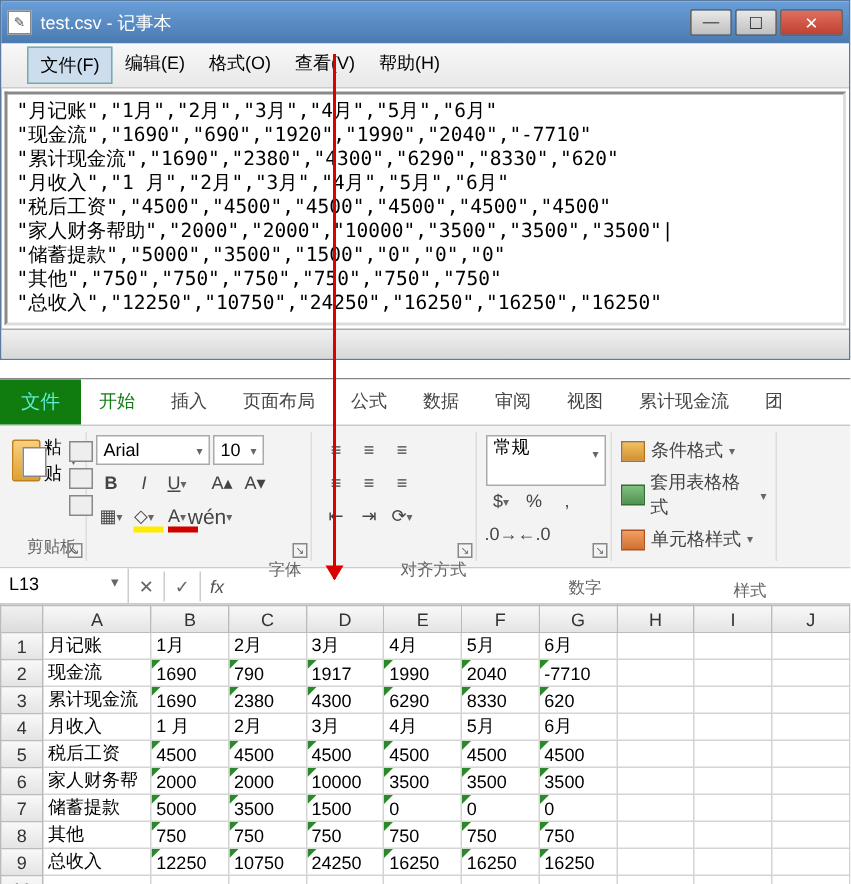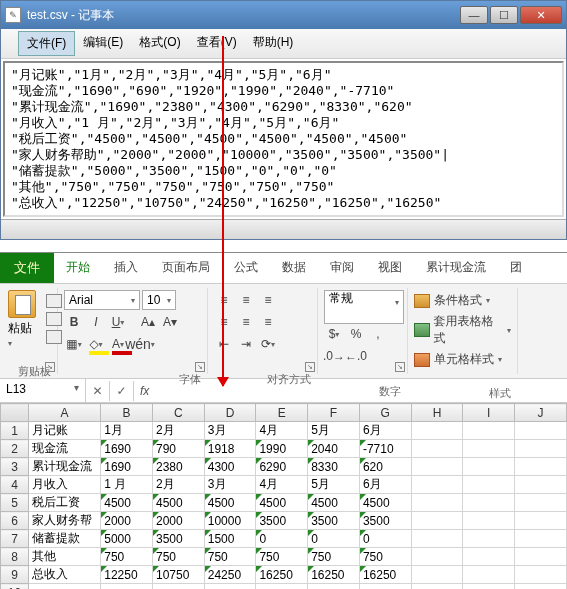--- a/index.html
+++ b/index.html
@@ -16,27 +16,27 @@
 .np-menu-item{padding:3px 8px;cursor:default}
 .np-menu-item.active{background:#cde;border:1px solid #7aa}
 .np-content{padding:4px 6px;font-family:"SimSun",monospace;font-size:13px;line-height:16px;white-space:pre;min-height:140px;border:2px inset #ddd;margin:2px;overflow:hidden}
 .np-statusbar{height:20px;background:linear-gradient(#f0f0f0,#d8d8d8);border-top:1px solid #aaa}
 
 .arrow-container{height:12px;position:relative}
 
 .excel{border-top:1px solid #888}
 .xl-tabs{background:#fff;display:flex;border-bottom:1px solid #ccc}
 .xl-tab{padding:6px 12px;color:#444;cursor:default}
-.xl-tab.file{background:#107c10;color:#fef9c3;font-size:13px;padding:6px 14px}
+.xl-tab.file{background:#107c10;color:#5eead4;font-size:13px;padding:6px 14px}
 .xl-tab.active{color:#107c10}
 .xl-ribbon{background:#f3f3f3;border-bottom:1px solid #ccc;display:flex;padding:4px 2px}
 .rgroup{border-right:1px solid #ddd;padding:2px 6px;display:flex;flex-direction:column;justify-content:space-between;height:86px}
 .rgroup-label{text-align:right;color:#666;font-size:11px;margin-top:16px}
 .clip{width:56px}
-.paste-btn{display:flex;flex-direction:column;align-items:flex-start;gap:2px}
+.paste-btn{display:flex;flex-direction:row;align-items:center;gap:2px}
 .paste-icon{width:28px;height:28px;background:linear-gradient(#f8d080,#e0a030);border:1px solid #c08020;border-radius:2px;position:relative}
 .paste-icon::after{content:"";position:absolute;top:4px;left:6px;width:14px;height:18px;background:#fff;border:1px solid #888}
 .small-icons{position:absolute;top:6px;left:44px;display:flex;flex-direction:column;gap:4px}
 .si{width:16px;height:14px;border:1px solid #888;background:#eee}
 .font-group{width:150px}
 .font-row{display:flex;gap:2px;margin-bottom:2px}
 .font-select{border:1px solid #aaa;background:#fff;padding:2px 4px;height:20px;display:flex;align-items:center;justify-content:space-between}
 .fs-name{width:76px}
 .fs-size{width:34px}
 .fbtn{width:20px;height:20px;border:1px solid transparent;display:flex;align-items:center;justify-content:center;color:#444}
@@ -275,21 +275,21 @@
         <div class="gcell colG">6月</div>
         <div class="gcell colH"></div>
         <div class="gcell colI"></div>
         <div class="gcell colJ"></div>
       </div>
       <div class="grow">
         <div class="gcell grhead">2</div>
         <div class="gcell colA">现金流</div>
         <div class="gcell green-tri colB">1690</div>
         <div class="gcell green-tri colC">790</div>
-        <div class="gcell green-tri colD">1918</div>
+        <div class="gcell green-tri colD">1917</div>
         <div class="gcell green-tri colE">1990</div>
         <div class="gcell green-tri colF">2040</div>
         <div class="gcell green-tri colG">-7710</div>
         <div class="gcell colH"></div>
         <div class="gcell colI"></div>
         <div class="gcell colJ"></div>
       </div>
       <div class="grow">
         <div class="gcell grhead">3</div>
         <div class="gcell colA">累计现金流</div>

